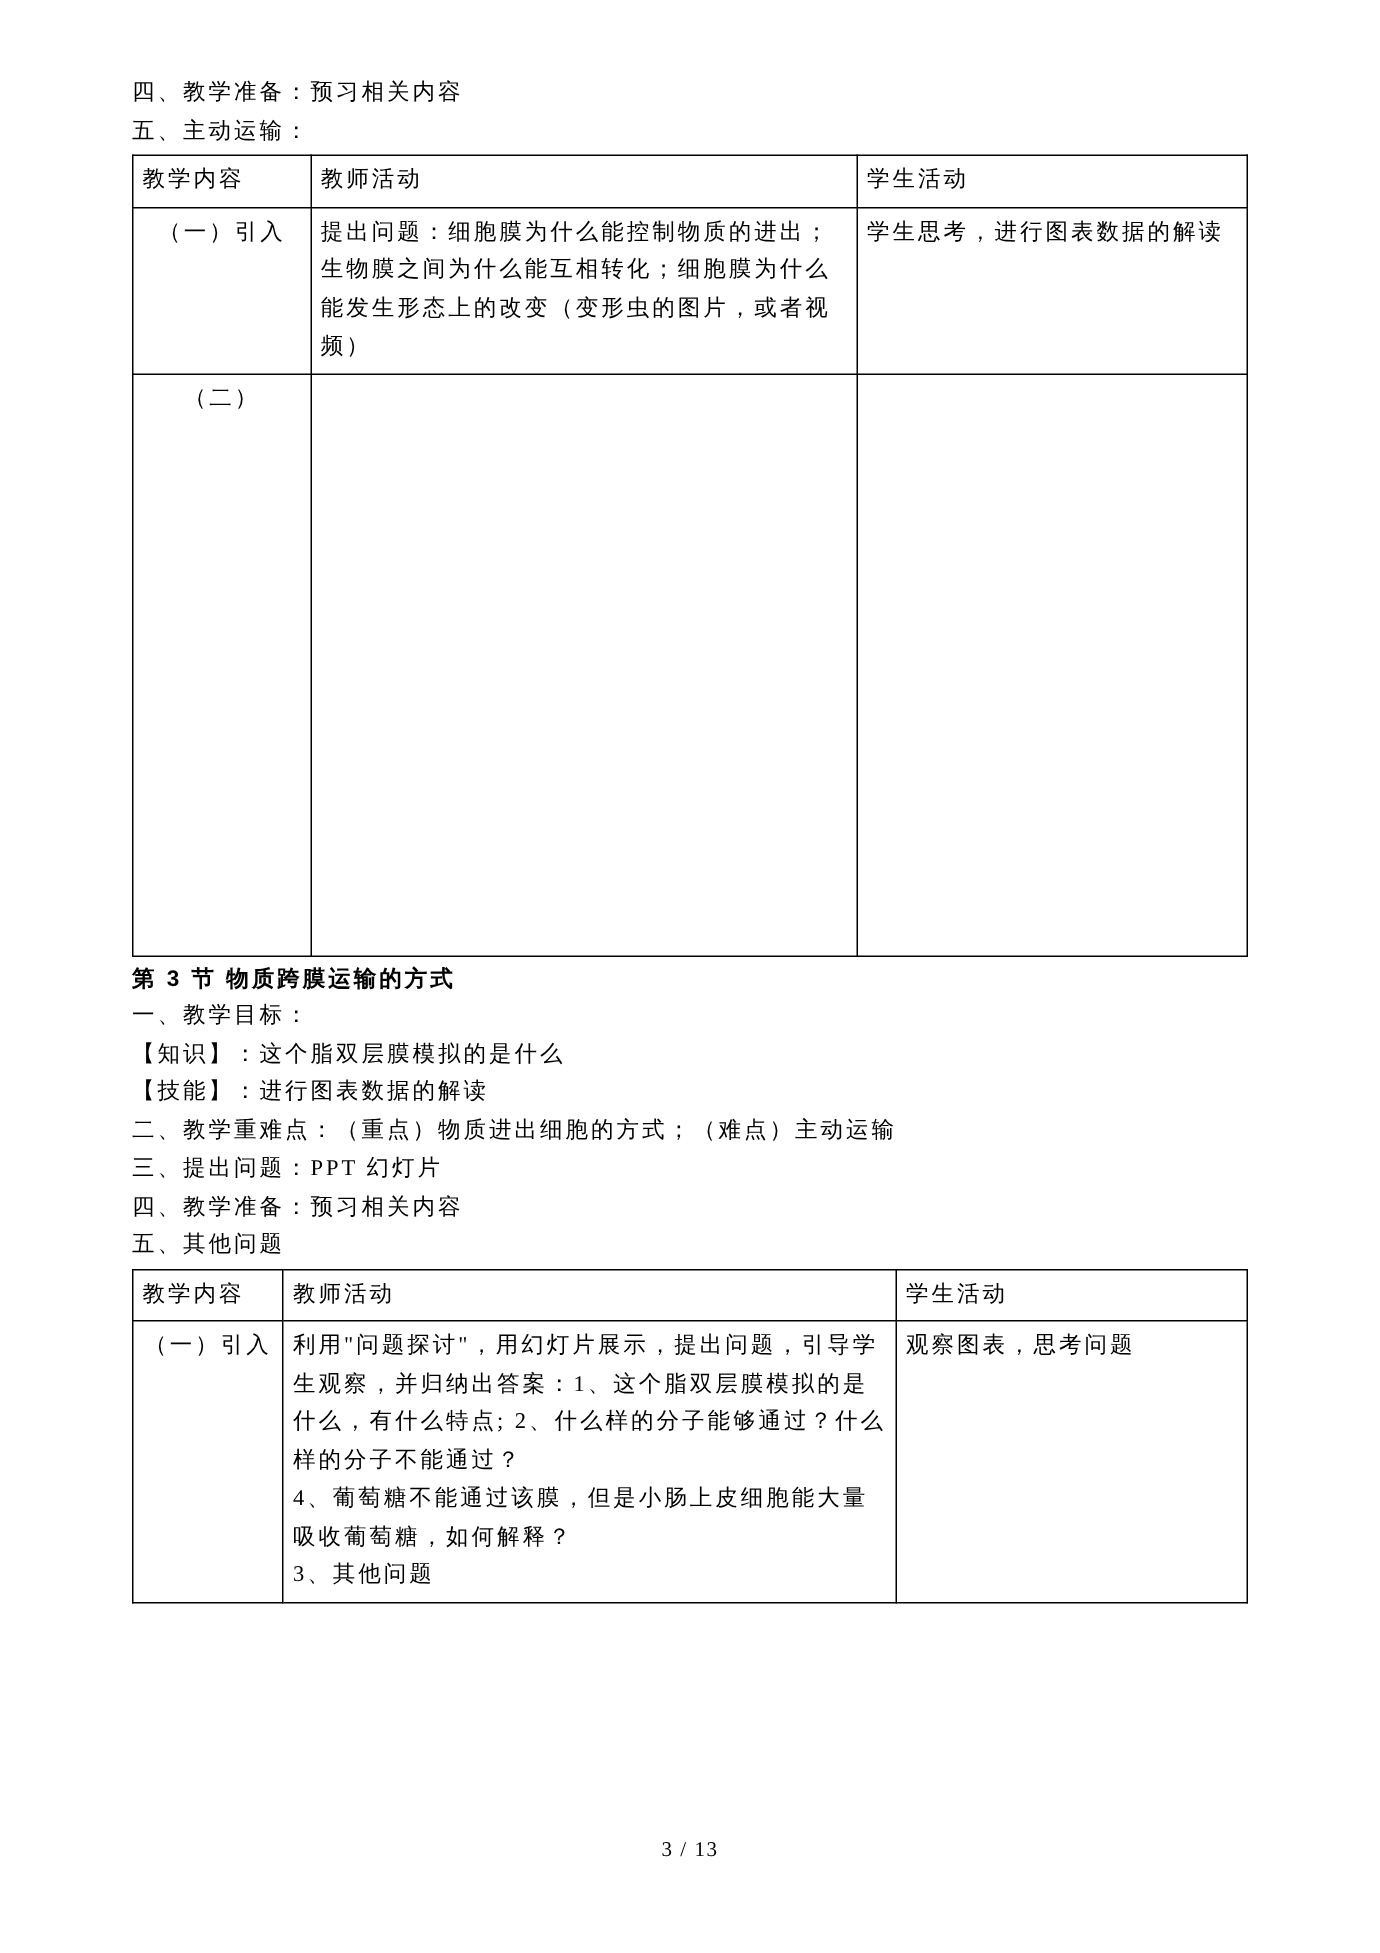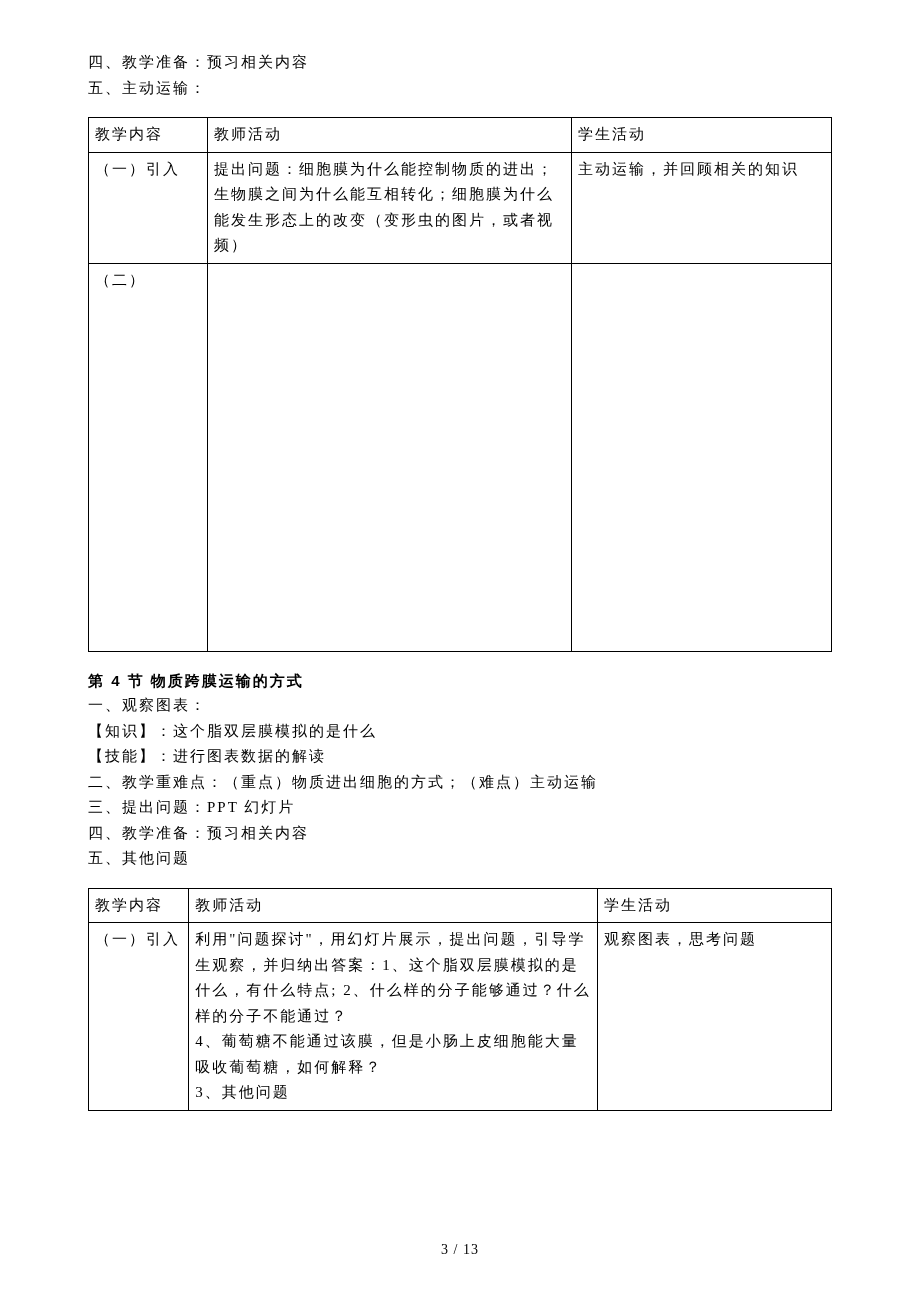--- a/index.html
+++ b/index.html
@@ -12,43 +12,43 @@
       width: 920px;
       min-height: 1302px;
       padding: 50px 88px 40px 88px;
       position: relative;
       letter-spacing: 2px;
     }
     .para { margin: 0; }
     table {
       border-collapse: collapse;
       width: 100%;
-      margin: 16px 0;
+      margin: 2px 0;
     }
     th, td {
       border: 1px solid #000;
       padding: 4px 6px;
       vertical-align: top;
       text-align: left;
       font-weight: normal;
       font-size: 15px;
       letter-spacing: 2px;
     }
     .col1 { width: 16%; }
     .col2 { width: 49%; }
     .col3 { width: 35%; }
     .t2col1 { width: 13.5%; }
     .t2col2 { width: 55%; }
     .t2col3 { width: 31.5%; }
-    .center { }
+    .center { text-align: center; }
     .tall-row td { height: 388px; }
     .bold { font-weight: bold; font-family: "SimHei", "黑体", sans-serif; }
     .footer {
       position: absolute;
-      bottom: 40px;
+      bottom: 56px;
       left: 0;
       right: 0;
       text-align: center;
       font-size: 14px;
       letter-spacing: 1px;
     }
   </style>
 </head>
 <body>
 
@@ -58,32 +58,32 @@
 <table>
   <tbody>
       <tr>
     <th class="col1">教学内容</th>
     <th class="col2">教师活动</th>
     <th class="col3">学生活动</th>
   </tr>
   <tr>
     <td class="col1 center">（一）引入</td>
     <td class="col2">提出问题：细胞膜为什么能控制物质的进出；生物膜之间为什么能互相转化；细胞膜为什么能发生形态上的改变（变形虫的图片，或者视频）</td>
-    <td class="col3">主动运输，并回顾相关的知识</td>
+    <td class="col3">学生思考，进行图表数据的解读</td>
   </tr>
   <tr class="tall-row">
     <td class="col1 center">（二）</td>
     <td class="col2"></td>
     <td class="col3"></td>
   </tr>
 </tbody>
   </table>
 
-<div class="para bold">第 4 节  物质跨膜运输的方式</div>
-<div class="para">一、观察图表：</div>
+<div class="para bold">第 3 节  物质跨膜运输的方式</div>
+<div class="para">一、教学目标：</div>
 <div class="para">【知识】：这个脂双层膜模拟的是什么</div>
 <div class="para">【技能】：进行图表数据的解读</div>
 <div class="para">二、教学重难点：（重点）物质进出细胞的方式；（难点）主动运输</div>
 <div class="para">三、提出问题：PPT 幻灯片</div>
 <div class="para">四、教学准备：预习相关内容</div>
 <div class="para">五、其他问题</div>
 
 <table>
   <tbody>
       <tr>

